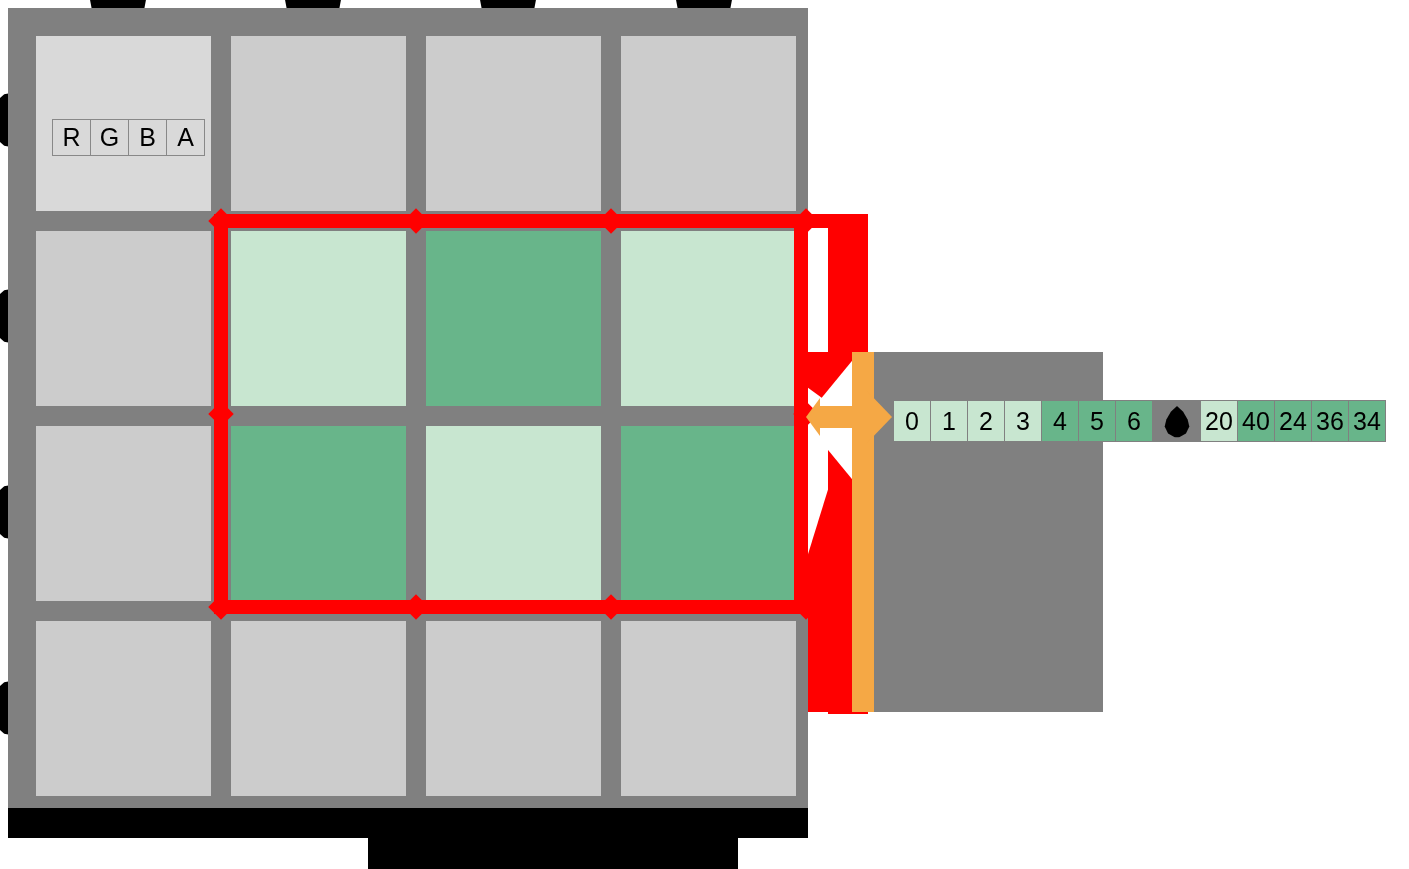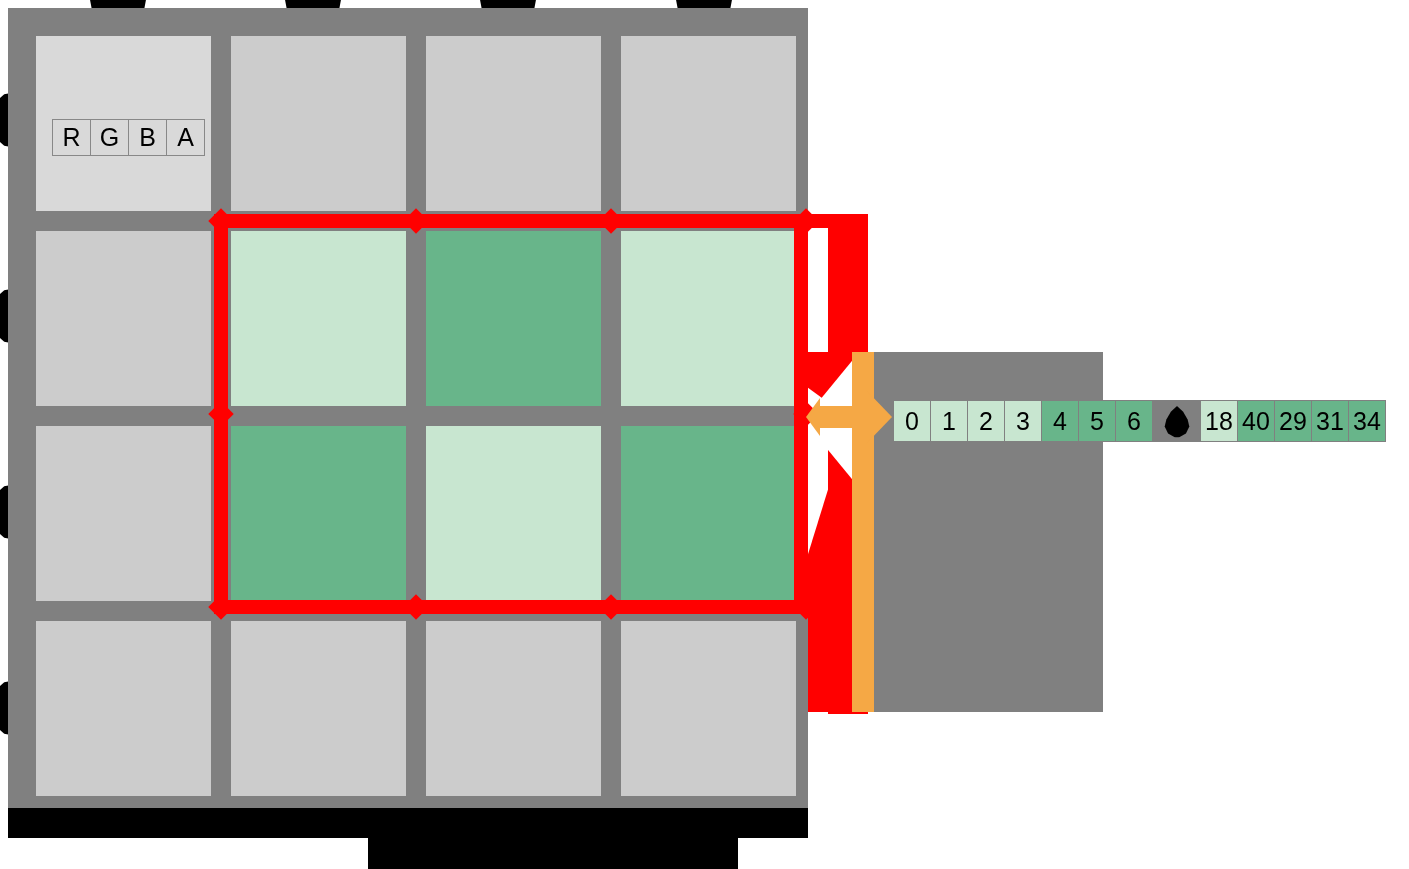--- a/index.html
+++ b/index.html
@@ -169,20 +169,20 @@
     <div class="num light">0</div>
     <div class="num light">1</div>
     <div class="num light">2</div>
     <div class="num light">3</div>
     <div class="num dark">4</div>
     <div class="num dark">5</div>
     <div class="num dark">6</div>
     <div class="gap">
       <div class="tear"></div>
     </div>
-    <div class="num light">18</div>
+    <div class="num light">20</div>
     <div class="num dark">40</div>
-    <div class="num dark">29</div>
-    <div class="num dark">31</div>
+    <div class="num dark">24</div>
+    <div class="num dark">36</div>
     <div class="num dark">34</div>
   </div>
 
 </div>
 
 </body></html>

